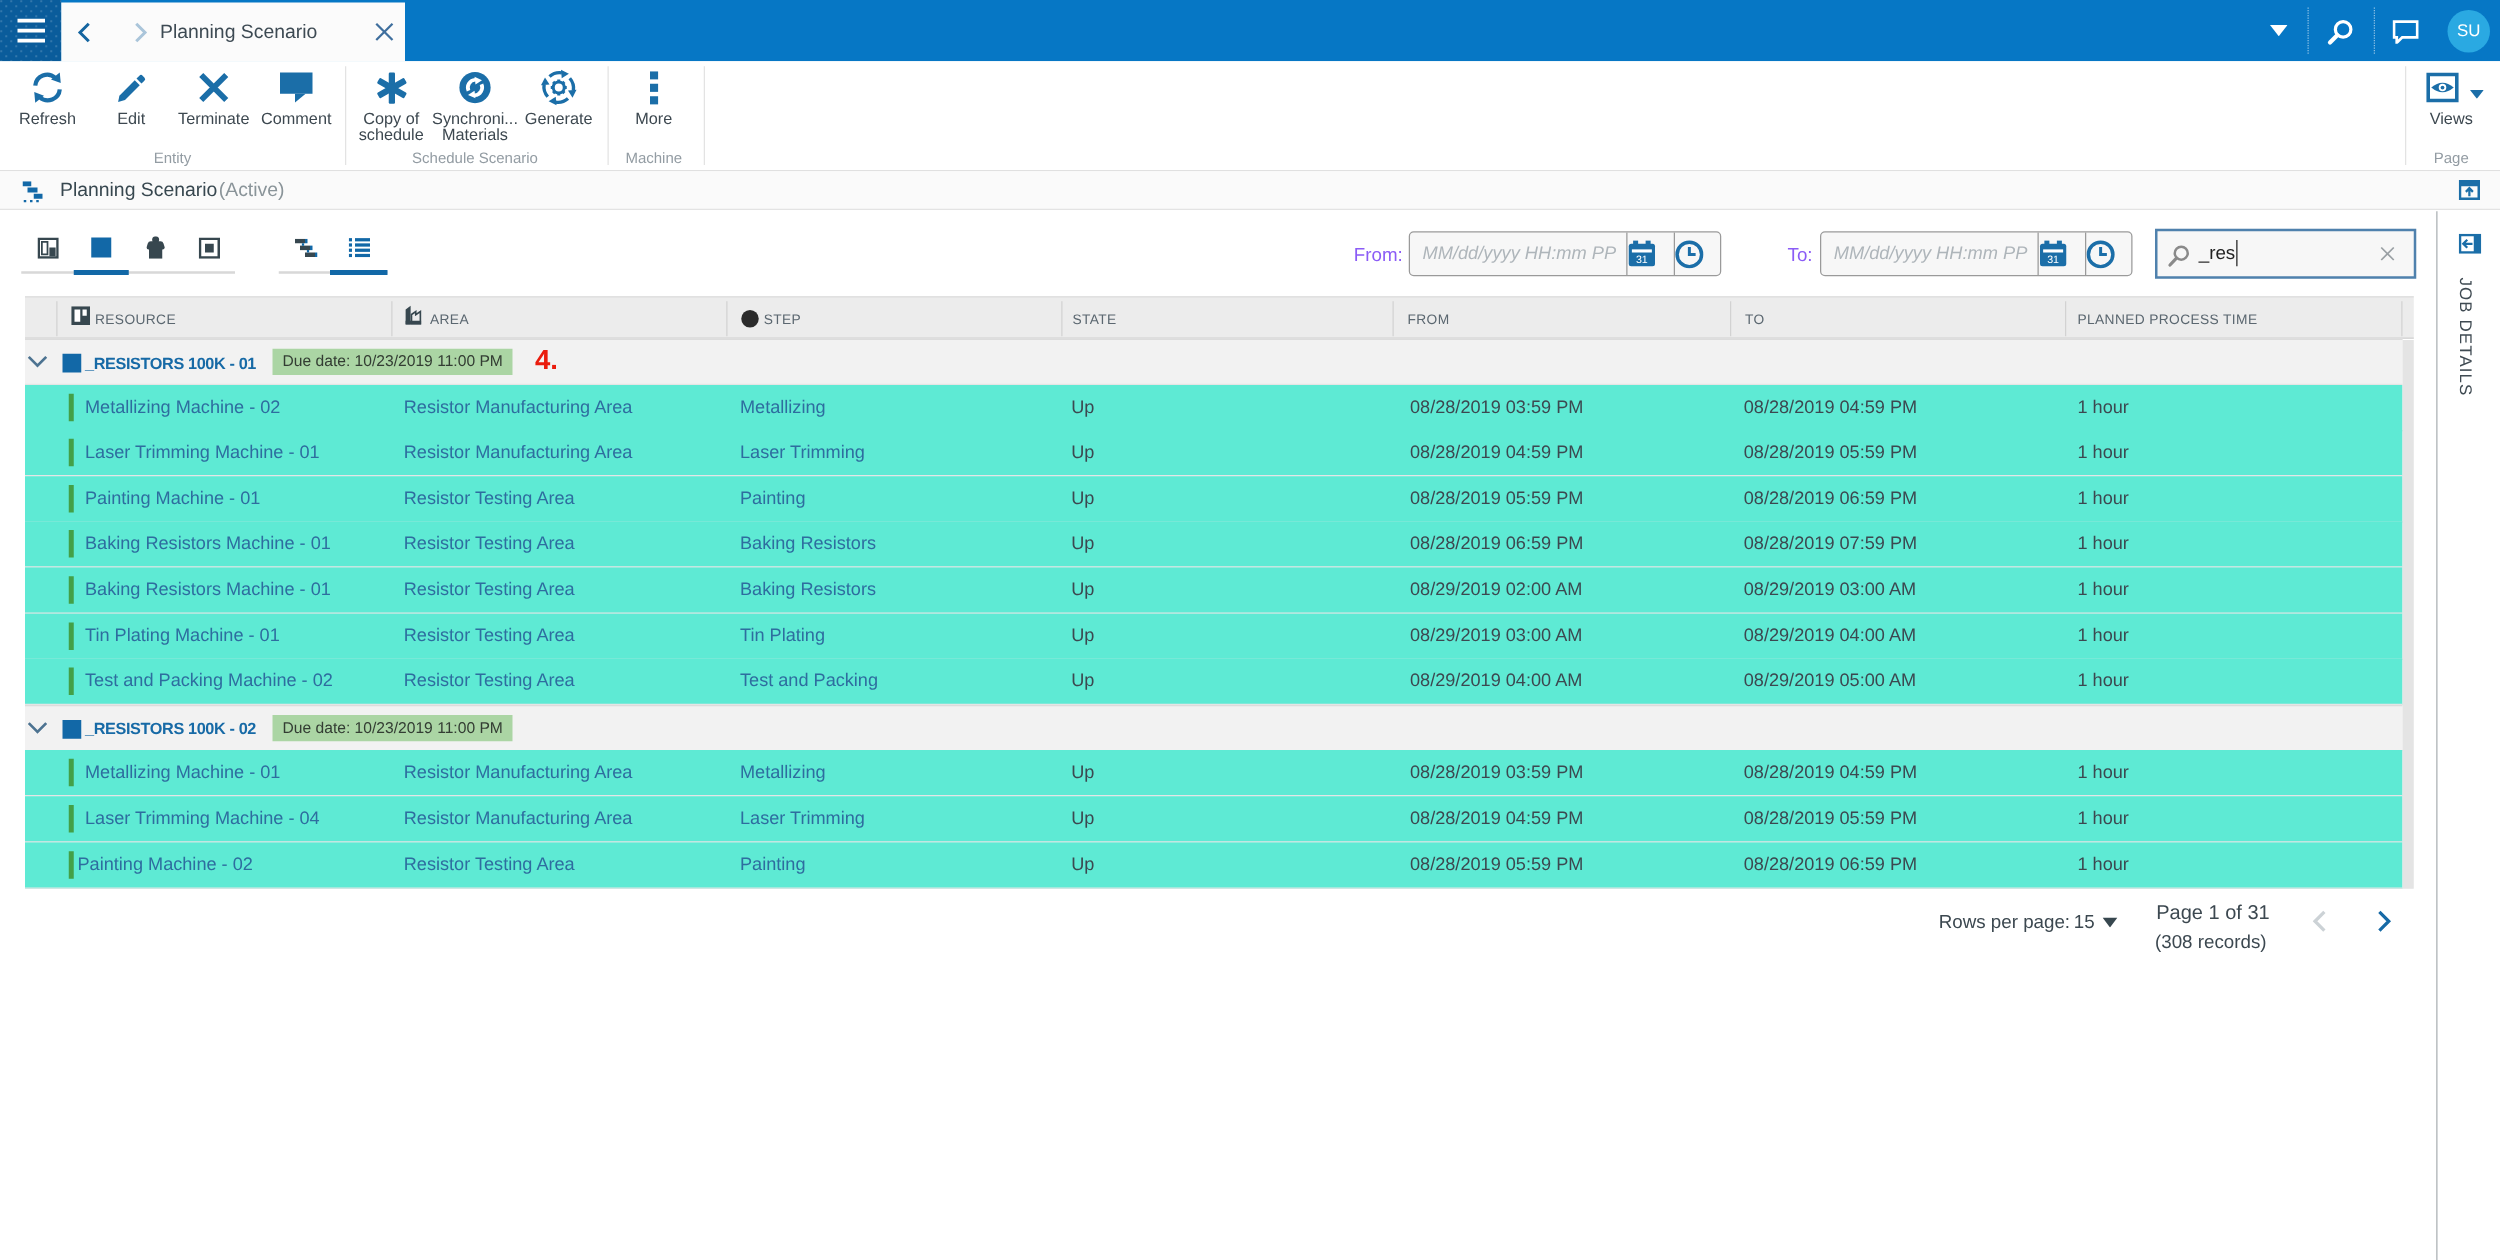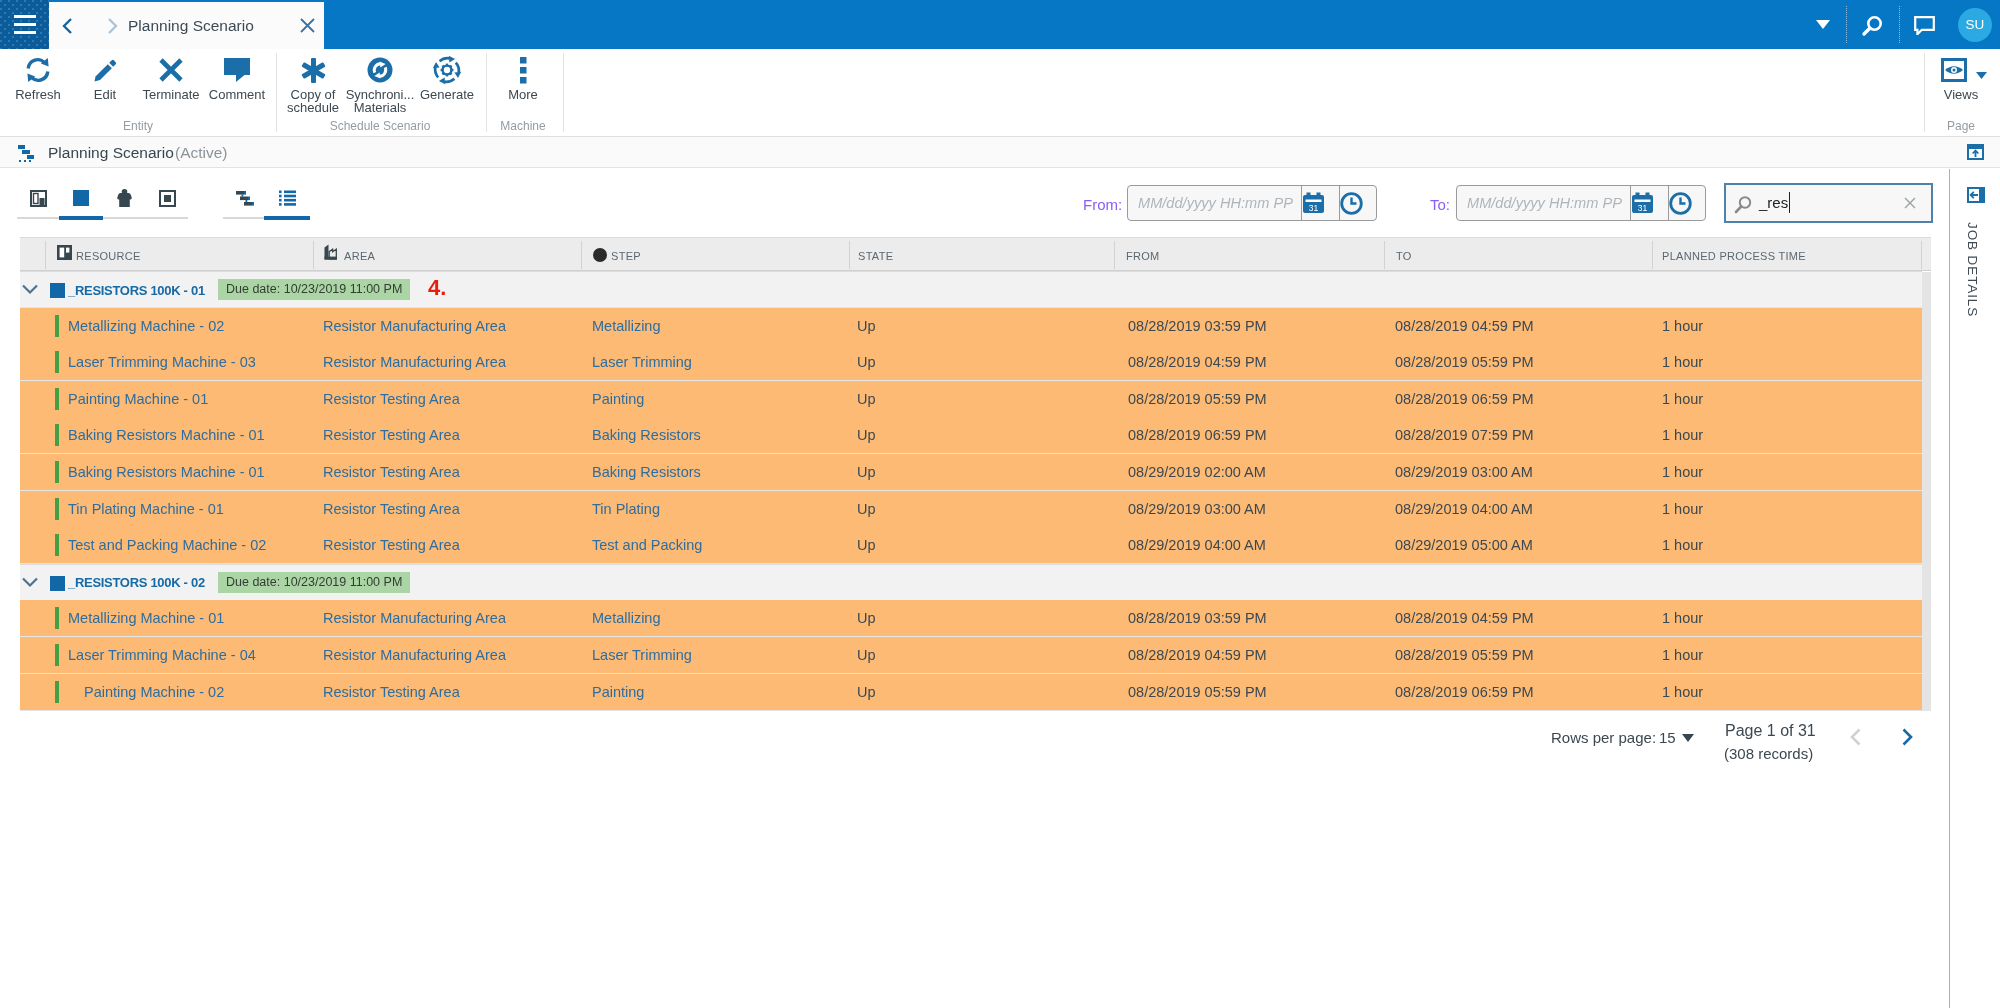--- a/index.html
+++ b/index.html
@@ -26,21 +26,21 @@
 .toggleactive{position:absolute;height:4px;background:#1268a7}
 .flabel{position:absolute;font-size:15px;color:#8b5cf6}
 .dtgroup{position:absolute;top:185px;height:36px;border:1px solid #9a9a9a;border-radius:4px;background:#f7f7f7;display:flex}
 .dtinput{font-style:italic;color:#aeb5ba;font-size:14.6px;display:flex;align-items:center;padding-left:10px;white-space:nowrap;overflow:hidden}
 .dtbtn{border-left:1px solid #9a9a9a;display:flex;align-items:center;}
 #search{position:absolute;left:1724px;top:183px;width:209px;height:40px;border:2px solid #4f81ad;background:#f7f7f7}
 
 #thead{position:absolute;left:20px;top:237px;width:1911px;height:34px;background:#ececec;border-top:1px solid #dcdcdc;border-bottom:1px solid #d0d0d0}
 .hsep{position:absolute;top:3px;height:28px;width:1px;background:#d2d2d2}
 .hlab{position:absolute;top:12px;font-size:11px;color:#5b6770;letter-spacing:.3px}
-.row{position:absolute;left:20px;width:1902px;height:37px;border-bottom:1px solid #e5e5e5;background:#fdba74}
+.row{position:absolute;left:20px;width:1902px;height:37px;border-bottom:1px solid #e5e5e5;background:#5eead4}
 .grow{background:#f2f2f2;border-top:1px solid #dcdcdc}
 .cell{position:absolute;top:0;height:36px;display:flex;align-items:center;font-size:14.5px;color:#3c4850}
 .link{color:#2e6d9f}
 .gbar{position:absolute;left:35px;top:7px;width:4px;height:22px;background:#43a047}
 .gtitle{font-weight:bold;font-size:13px;color:#176aa6;letter-spacing:-.3px}
 .badge{background:#abd5a4;color:#333d33;font-size:12.5px;height:21px;line-height:21px;padding:0 8px;white-space:nowrap}
 #scrolltrack{position:absolute;left:1922px;top:272px;width:9px;height:439px;background:#e4e4e4}
 
 .pgtext{position:absolute;font-size:15px;color:#3c4850}
 
@@ -354,21 +354,21 @@
       <div class="cell link" style="left:48px">Metallizing Machine - 02</div>
       <div class="cell link" style="left:303px">Resistor Manufacturing Area</div>
       <div class="cell link" style="left:572px">Metallizing</div>
       <div class="cell" style="left:837px">Up</div>
       <div class="cell" style="left:1108px">08/28/2019 03:59 PM</div>
       <div class="cell" style="left:1375px">08/28/2019 04:59 PM</div>
       <div class="cell" style="left:1642px">1 hour</div>
     </div>
 <div class="row" style="top:344.2px">
       <div class="gbar"></div>
-      <div class="cell link" style="left:48px">Laser Trimming Machine - 03</div>
+      <div class="cell link" style="left:48px">Laser Trimming Machine - 01</div>
       <div class="cell link" style="left:303px">Resistor Manufacturing Area</div>
       <div class="cell link" style="left:572px">Laser Trimming</div>
       <div class="cell" style="left:837px">Up</div>
       <div class="cell" style="left:1108px">08/28/2019 04:59 PM</div>
       <div class="cell" style="left:1375px">08/28/2019 05:59 PM</div>
       <div class="cell" style="left:1642px">1 hour</div>
     </div>
 <div class="row" style="top:380.8px">
       <div class="gbar"></div>
       <div class="cell link" style="left:48px">Painting Machine - 01</div>
@@ -444,21 +444,21 @@
       <div class="cell link" style="left:48px">Laser Trimming Machine - 04</div>
       <div class="cell link" style="left:303px">Resistor Manufacturing Area</div>
       <div class="cell link" style="left:572px">Laser Trimming</div>
       <div class="cell" style="left:837px">Up</div>
       <div class="cell" style="left:1108px">08/28/2019 04:59 PM</div>
       <div class="cell" style="left:1375px">08/28/2019 05:59 PM</div>
       <div class="cell" style="left:1642px">1 hour</div>
     </div>
 <div class="row" style="top:673.6px">
       <div class="gbar"></div>
-      <div class="cell link" style="left:64px">Painting Machine - 02</div>
+      <div class="cell link" style="left:42px">Painting Machine - 02</div>
       <div class="cell link" style="left:303px">Resistor Testing Area</div>
       <div class="cell link" style="left:572px">Painting</div>
       <div class="cell" style="left:837px">Up</div>
       <div class="cell" style="left:1108px">08/28/2019 05:59 PM</div>
       <div class="cell" style="left:1375px">08/28/2019 06:59 PM</div>
       <div class="cell" style="left:1642px">1 hour</div>
     </div>
 </div>
 <div id="scrolltrack"></div>
 <div id="pager">

